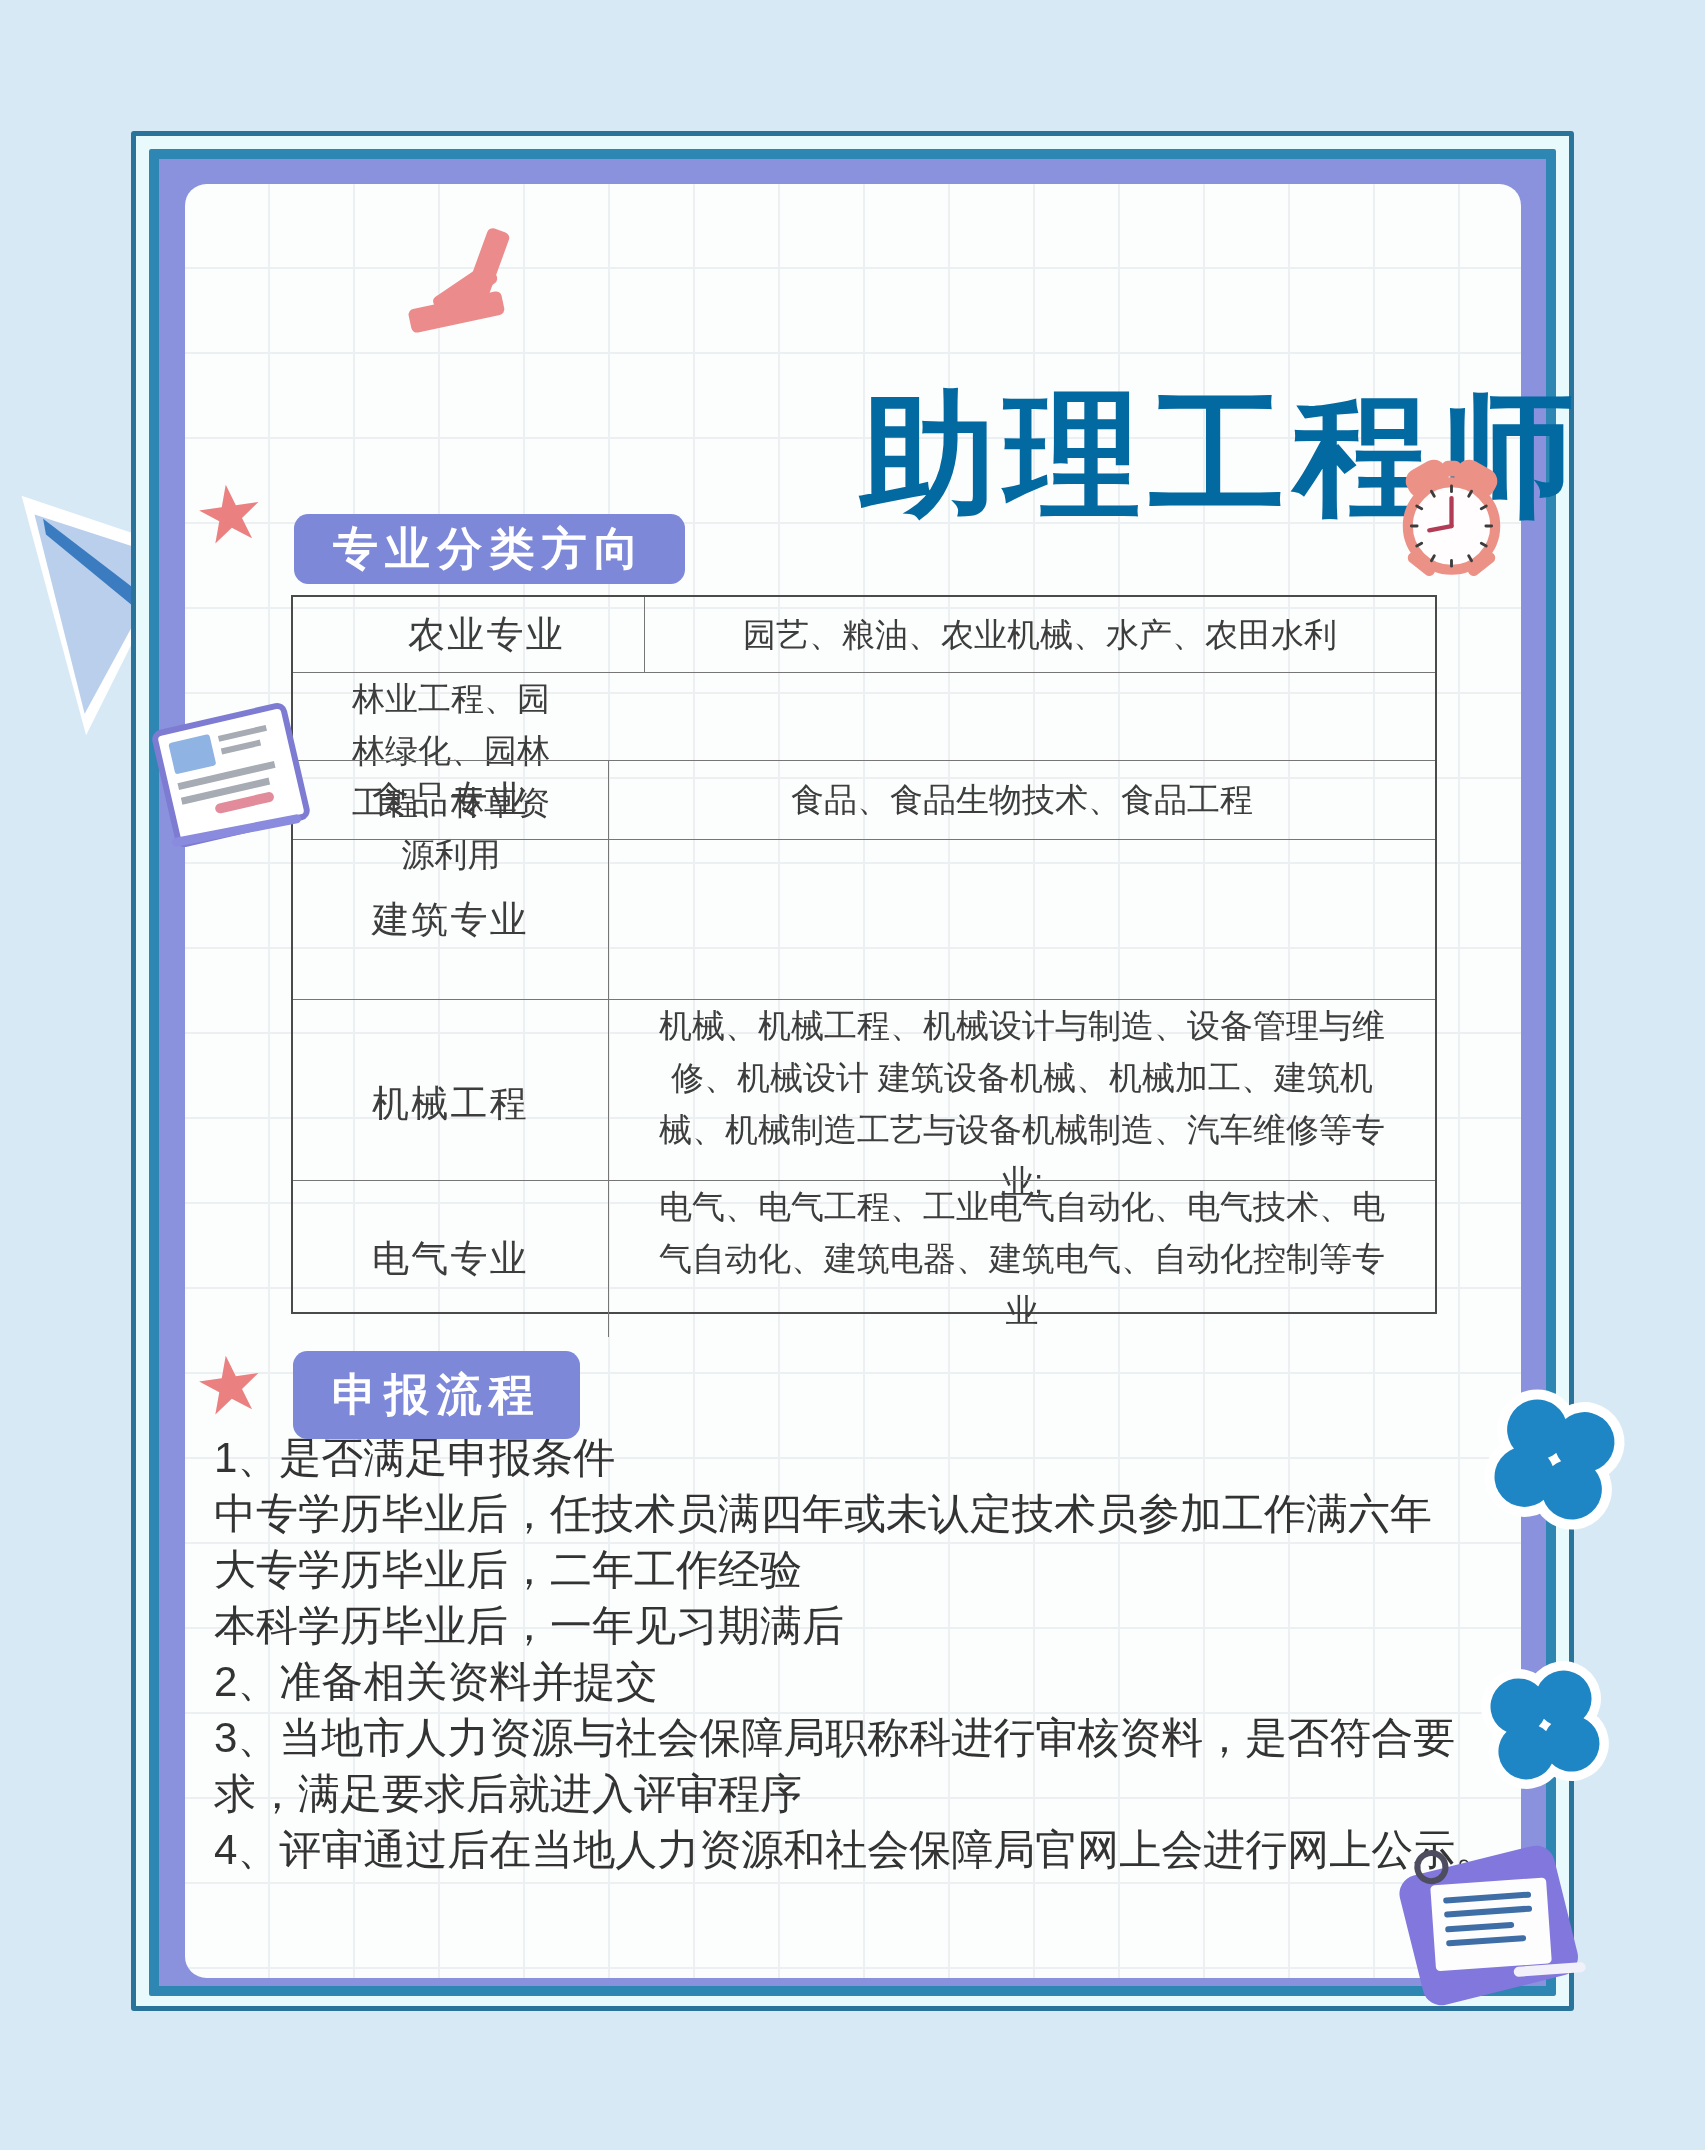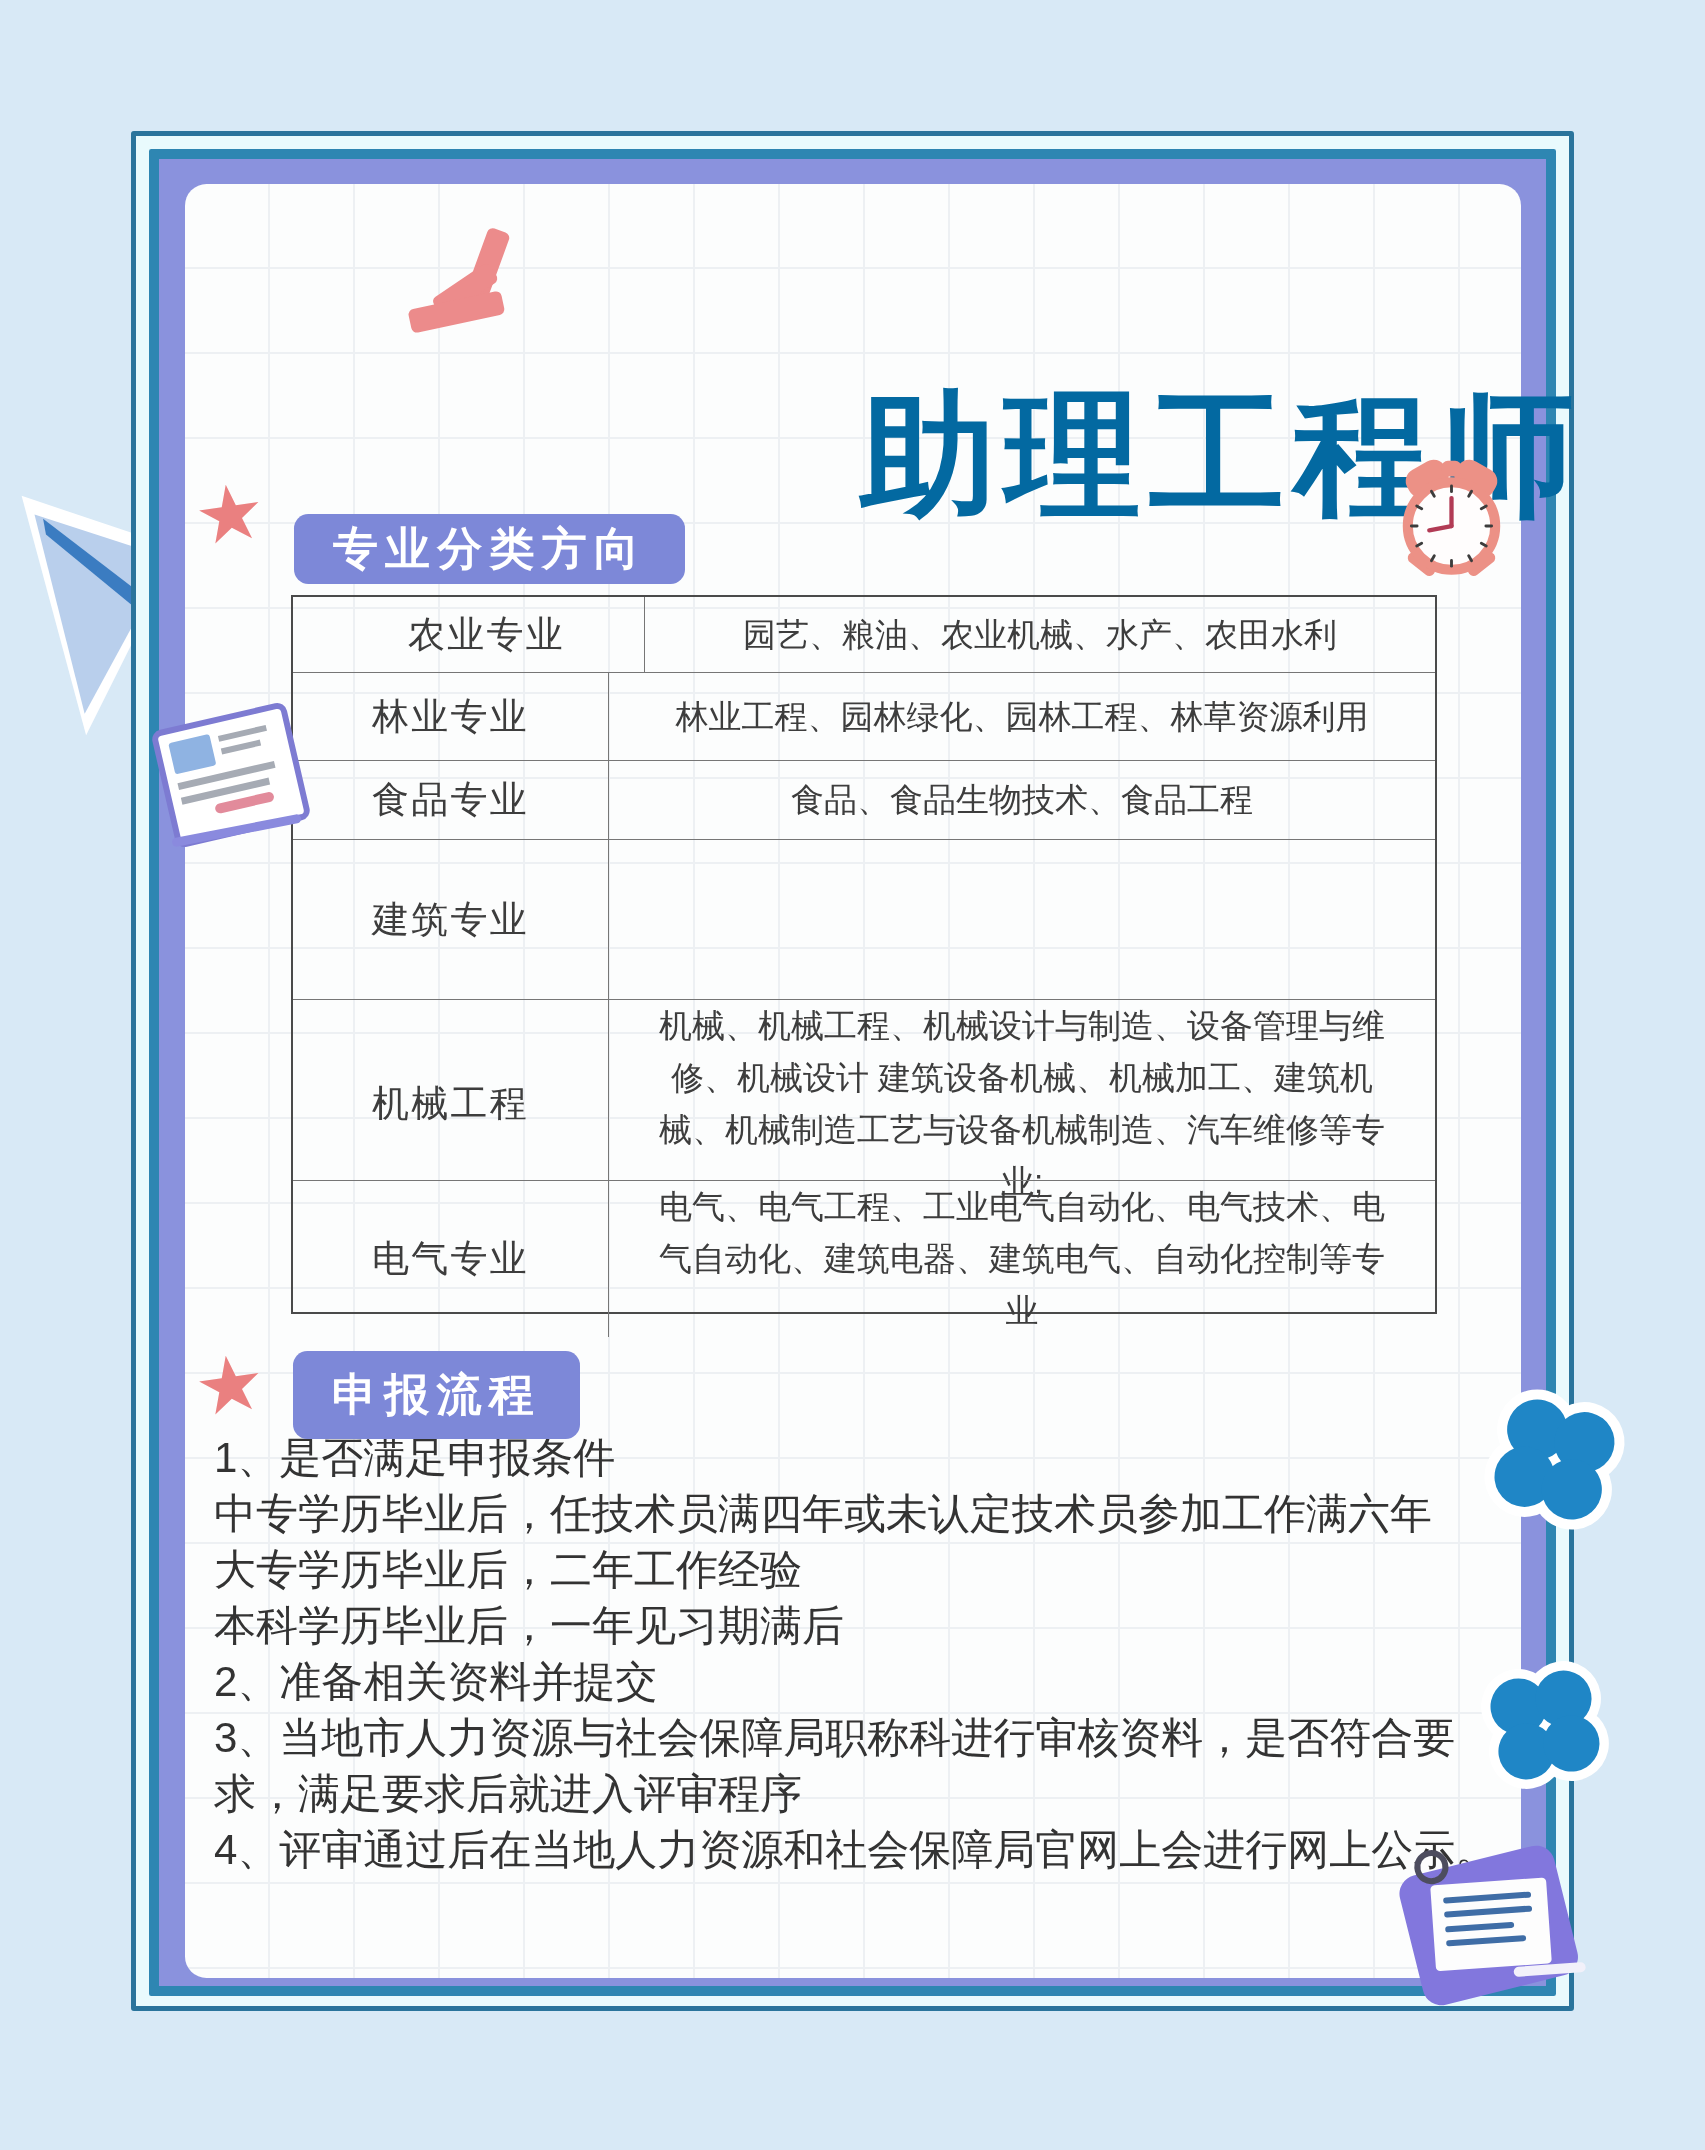--- a/index.html
+++ b/index.html
@@ -163,21 +163,20 @@
 <div class="abs badge" id="badge1">
   <span>专业分类方向</span>
 </div>
 
 <div class="abs table">
   <div class="trow">
     <div class="tcat">农业专业</div>
     <div class="tmaj">园艺、粮油、农业机械、水产、农田水利</div>
   </div>
   <div class="trow">
-    <div class="tcat">林业专业</div>
     <div class="tmaj">林业工程、园林绿化、园林工程、林草资源利用</div>
   </div>
   <div class="trow">
     <div class="tcat">食品专业</div>
     <div class="tmaj">食品、食品生物技术、食品工程</div>
   </div>
   <div class="trow">
     <div class="tcat">建筑专业</div>
   </div>
   <div class="trow">

